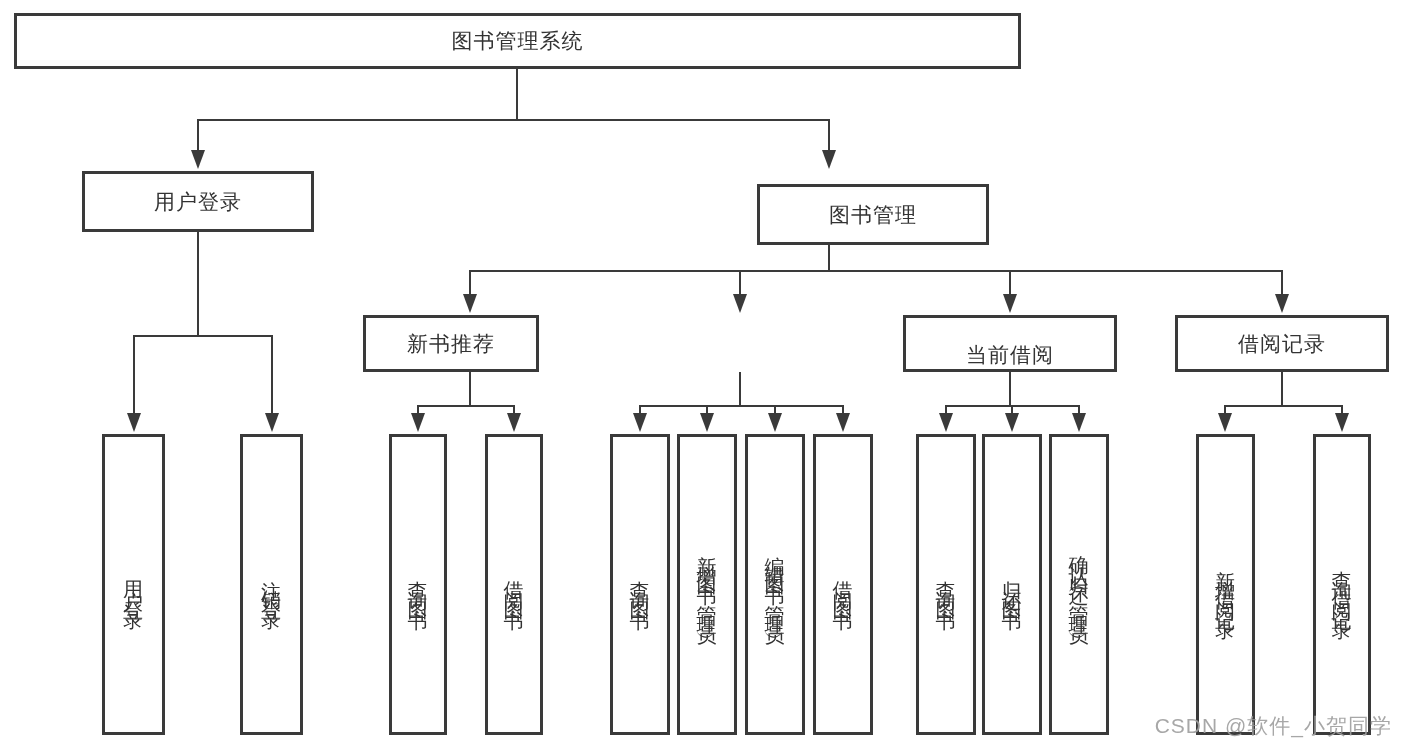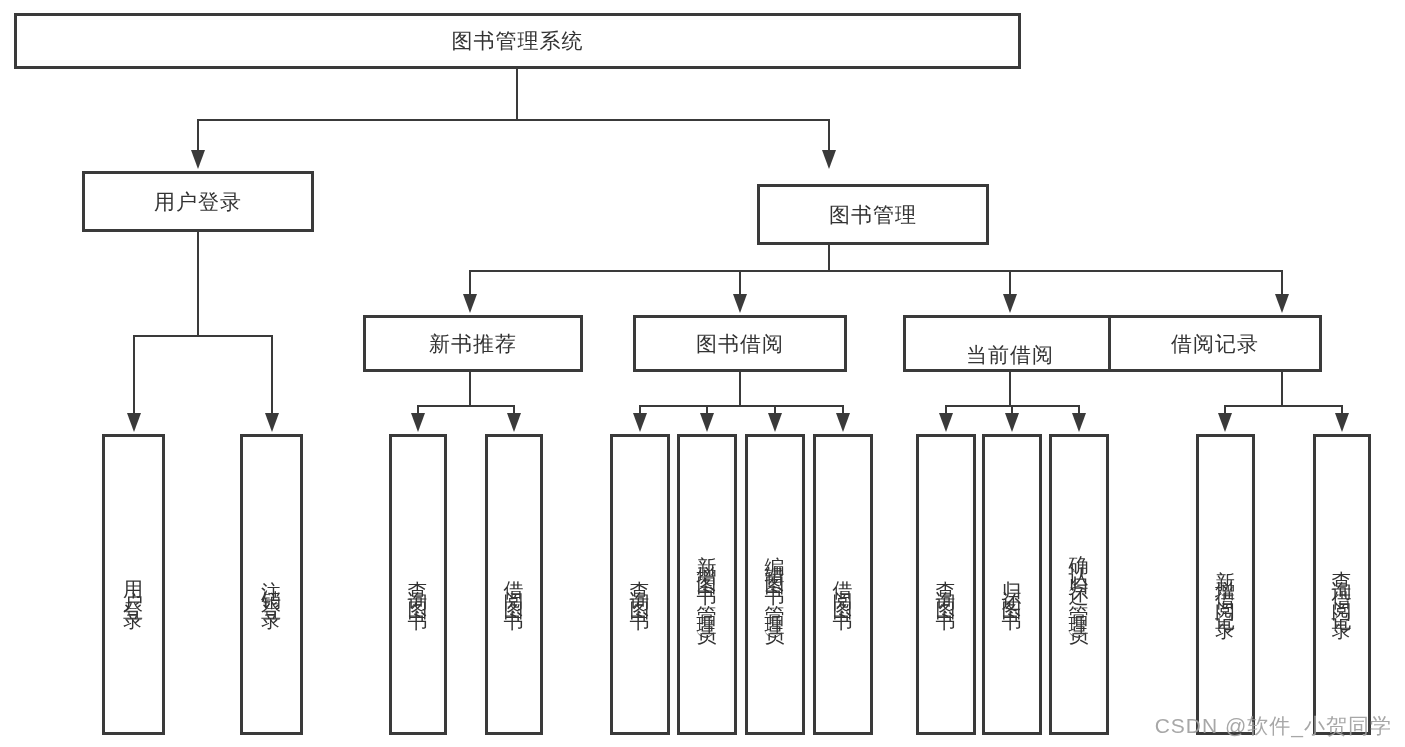--- a/index.html
+++ b/index.html
@@ -123,30 +123,27 @@
     <span>图书管理系统</span>
   </div>
 
   <div class="node h" style="left:82px; top:171px; width:232px; height:61px;">
     <span>用户登录</span>
   </div>
   <div class="node h" style="left:713px; top:184px; width:232px; height:61px;margin-left:44px;">
     <span>图书管理</span>
   </div>
 
-  <div class="node h" style="left:363px; top:315px; width:220px; height:57px;">
+  <div class="node h" style="left:363px; top:315px; width:176px; height:57px;">
     <span>新书推荐</span>
-  </div>
-  <div class="node h" style="left:633px; top:315px; width:214px; height:57px;">
-    <span>图书借阅</span>
   </div>
   <div class="node h" style="left:903px; top:315px; width:214px; height:57px;align-items:flex-end;">
     <span>当前借阅</span>
   </div>
-  <div class="node h" style="left:1108px; top:315px; width:214px; height:57px;">
+  <div class="node h" style="left:1175px; top:315px; width:214px; height:57px;">
     <span>借阅记录</span>
   </div>
 
   <div class="node v" style="left:102px; top:434px; width:63px; height:301px;">
     <span>用户登录</span>
   </div>
   <div class="node v" style="left:240px; top:434px; width:63px; height:301px;">
     <span>注销登录</span>
   </div>
 

